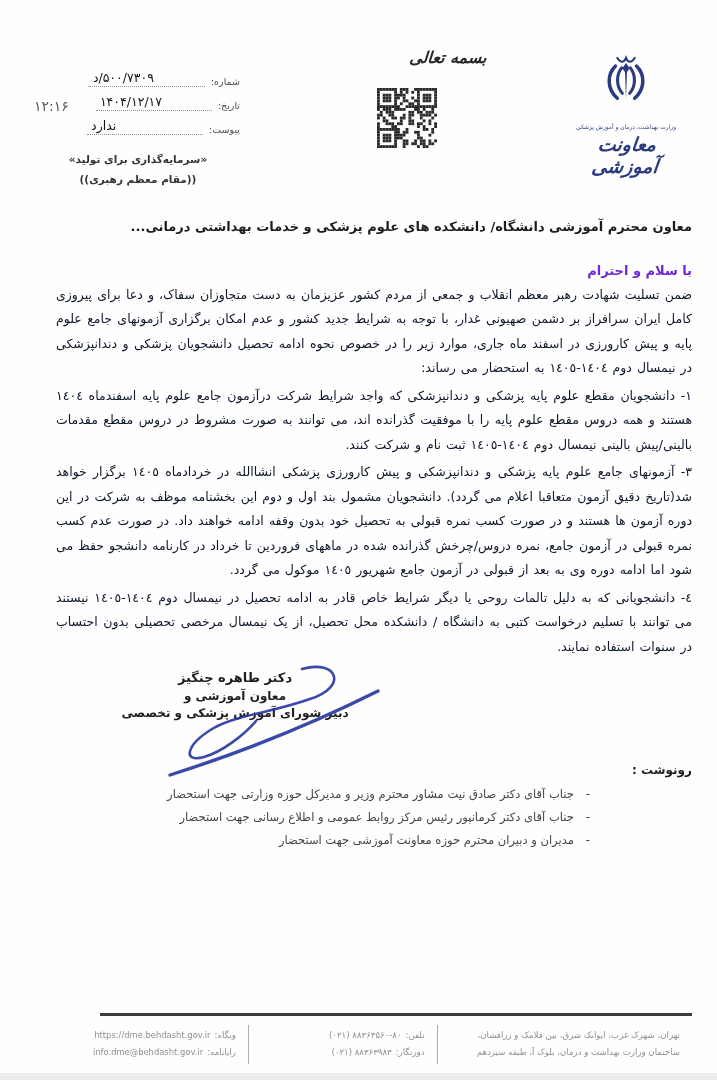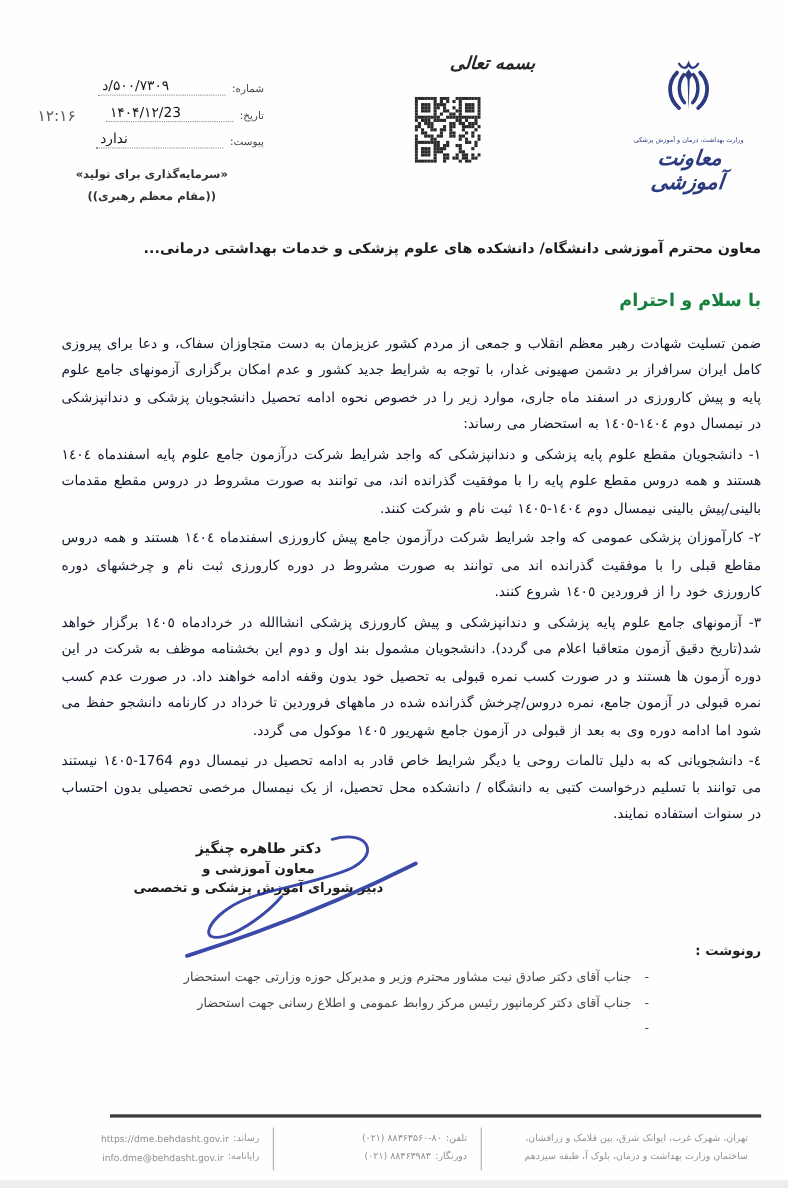--- a/index.html
+++ b/index.html
@@ -23,21 +23,21 @@
     font-size:16px;font-weight:bold;font-style:italic;color:#262626;transform:skewX(-4deg);}
   .qr{position:absolute;left:377px;top:88px;width:60px;height:60px;}
   .logo{position:absolute;right:26px;top:48px;width:130px;text-align:center;}
   .emblem{width:62px;height:72px;display:block;margin:0 auto;}
   .ministry-line{font-size:6.4px;color:#2c3a80;margin-top:3px;white-space:nowrap;transform:scale(.92);}
   .deputy{font-size:19px;font-weight:bold;font-style:italic;color:#2c3a80;margin-top:2px;
     transform:skewX(-6deg);letter-spacing:1px;}
   
   .bodyarea{position:absolute;top:216px;right:25px;left:56px;}
   .addressee{font-weight:bold;color:#1c1c1c;font-size:13px;line-height:1.75;margin-bottom:24px;}
-  .salutation{font-weight:bold;color:#15803d;font-size:16px;margin-bottom:18px;}
+  .salutation{font-weight:bold;color:#6d28d9;font-size:13px;margin-bottom:5px;}
   .para{
     margin:0 0 3px;font-size:12.5px;line-height:24.5px;color:#0f172a;
     text-align:justify;text-align-last:right;word-spacing:1px;
   }
   
   .sig-wrap{position:relative;height:98px;margin-top:6px;}
   .sig-text{position:absolute;right:332px;top:4px;width:250px;text-align:center;
     font-weight:bold;color:#1e1e1e;line-height:1.45;}
   .sig-name{font-size:13px;}
   .sig-title{font-size:12px;}
@@ -68,21 +68,21 @@
 
   <div class="hdr">
 
     <div class="meta">
       <div class="meta-row">
         <span class="meta-label">شماره:</span>
         <span class="meta-value">۵۰۰/۷۳۰۹/د</span>
       </div>
       <div class="meta-row">
         <span class="meta-label">تاریخ:</span>
-        <span class="meta-value">۱۴۰۴/۱۲/23</span>
+        <span class="meta-value">۱۴۰۴/۱۲/۱۷</span>
       </div>
       <div class="meta-row">
         <span class="meta-label">پیوست:</span>
         <span class="meta-value">ندارد</span>
       </div>
     </div>
 
     <div class="scan-time">۱۲:۱۶</div>
 
     <div class="slogan">
@@ -348,23 +348,22 @@
   <div class="bodyarea">
 
     <div class="addressee">
       <div>معاون محترم آموزشی دانشگاه/ دانشکده های علوم پزشکی  و خدمات بهداشتی درمانی...</div>
     </div>
 
     <div class="salutation">با سلام و احترام</div>
 
     <p class="para">ضمن تسلیت شهادت رهبر معظم انقلاب و جمعی از مردم کشور عزیزمان به دست متجاوزان سفاک، و دعا برای پیروزی کامل ایران سرافراز بر دشمن صهیونی غدار، با توجه به شرایط جدید کشور و عدم امکان برگزاری آزمونهای جامع علوم پایه و پیش کارورزی در اسفند ماه جاری، موارد زیر را در خصوص نحوه ادامه تحصیل دانشجویان پزشکی و دندانپزشکی در نیمسال دوم ١٤٠٤-١٤٠٥ به استحضار می رساند:</p>
     <p class="para">١- دانشجویان مقطع علوم پایه پزشکی و دندانپزشکی که واجد شرایط شرکت درآزمون جامع علوم پایه اسفندماه ١٤٠٤ هستند و همه دروس مقطع علوم پایه را با موفقیت گذرانده اند، می توانند به صورت مشروط در دروس مقطع مقدمات بالینی/پیش بالینی نیمسال دوم ١٤٠٤-١٤٠٥ ثبت نام و شرکت کنند.</p>
-    <p class="para">٢- کارآموزان پزشکی عمومی که واجد شرایط شرکت درآزمون جامع پیش کارورزی اسفندماه ١٤٠٤ هستند و همه دروس مقاطع قبلی را با موفقیت گذرانده اند می توانند به صورت مشروط در دوره کارورزی ثبت نام و چرخشهای دوره کارورزی خود را از فروردین ١٤٠٥ شروع کنند.</p>
     <p class="para">٣- آزمونهای جامع علوم پایه پزشکی و دندانپزشکی و پیش کارورزی پزشکی انشاالله در خردادماه ١٤٠٥ برگزار خواهد شد(تاریخ دقیق آزمون متعاقبا اعلام می گردد). دانشجویان مشمول بند اول و دوم این بخشنامه موظف به شرکت در این دوره آزمون ها هستند و در صورت کسب نمره قبولی به تحصیل خود بدون وقفه ادامه خواهند داد. در صورت عدم کسب نمره قبولی در آزمون جامع، نمره دروس/چرخش گذرانده شده در ماههای فروردین تا خرداد در کارنامه دانشجو حفظ می شود اما ادامه دوره وی به بعد از قبولی در آزمون جامع شهریور ١٤٠٥ موکول می گردد.</p>
-    <p class="para">٤- دانشجویانی که به دلیل تالمات روحی یا دیگر شرایط خاص  قادر به ادامه تحصیل در نیمسال دوم 1764-١٤٠٥ نیستند می توانند با تسلیم درخواست کتبی به دانشگاه / دانشکده محل تحصیل، از یک نیمسال مرخصی تحصیلی بدون احتساب در سنوات استفاده نمایند.</p>
+    <p class="para">٤- دانشجویانی که به دلیل تالمات روحی یا دیگر شرایط خاص  قادر به ادامه تحصیل در نیمسال دوم ١٤٠٤-١٤٠٥ نیستند می توانند با تسلیم درخواست کتبی به دانشگاه / دانشکده محل تحصیل، از یک نیمسال مرخصی تحصیلی بدون احتساب در سنوات استفاده نمایند.</p>
 
     <div class="sig-wrap">
       <div class="sig-text">
         <div class="sig-name">دکتر طاهره چنگیز</div>
         <div class="sig-title">معاون آموزشی و</div>
         <div class="sig-title">دبیر شورای آموزش پزشکی و تخصصی</div>
       </div>
       <svg class="sig-stroke" viewBox="0 0 250 118">
         <g fill="none" stroke="#2636a0" stroke-linecap="round" opacity="0.9">
           <path d="M150 8 C186 -2 196 26 158 38 C118 52 84 54 60 68 C34 84 30 102 52 96 C70 91 92 74 104 60" stroke-width="2.6"></path>
@@ -378,20 +377,21 @@
       <div class="cc-item">
         <span class="cc-dash">-</span>
         <span>جناب آقای دکتر صادق نیت مشاور محترم وزیر و مدیرکل حوزه وزارتی جهت استحضار</span>
       </div>
       <div class="cc-item">
         <span class="cc-dash">-</span>
         <span>جناب آقای دکتر کرمانپور رئیس مرکز روابط عمومی و اطلاع رسانی جهت استحضار</span>
       </div>
       <div class="cc-item">
         <span class="cc-dash">-</span>
+        <span>مدیران و دبیران محترم حوزه معاونت آموزشی جهت استحضار</span>
       </div>
     </div>
   </div>
 
   <div class="footer">
     <div class="rule"></div>
     <div class="cols">
 
       <div class="col col-address">
         <div>تهران، شهرک غرب، ایوانک شرق، بین فلامک و زرافشان،</div>
@@ -404,21 +404,21 @@
           <span class="fvalue">۸۸۳۶۳۵۶۰-۸۰ (۰۲۱)</span>
         </div>
         <div class="frow">
           <span class="flabel">دورنگار:</span>
           <span class="fvalue">۸۸۳۶۳۹۸۳ (۰۲۱)</span>
         </div>
       </div>
 
       <div class="col col-web">
         <div class="frow">
-          <span class="flabel">رساند:</span>
+          <span class="flabel">وبگاه:</span>
           <span class="fvalue latin">https://dme.behdasht.gov.ir</span>
         </div>
         <div class="frow">
           <span class="flabel">رایانامه:</span>
           <span class="fvalue latin">info.dme@behdasht.gov.ir</span>
         </div>
       </div>
 
     </div>
   </div>

